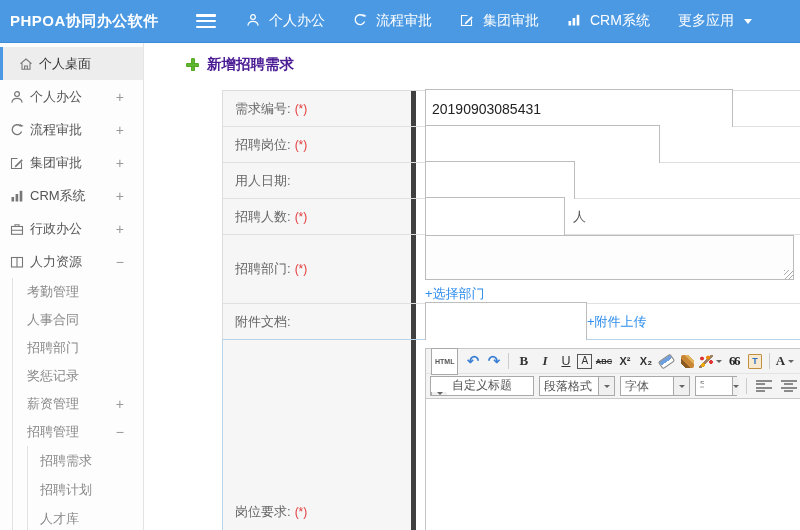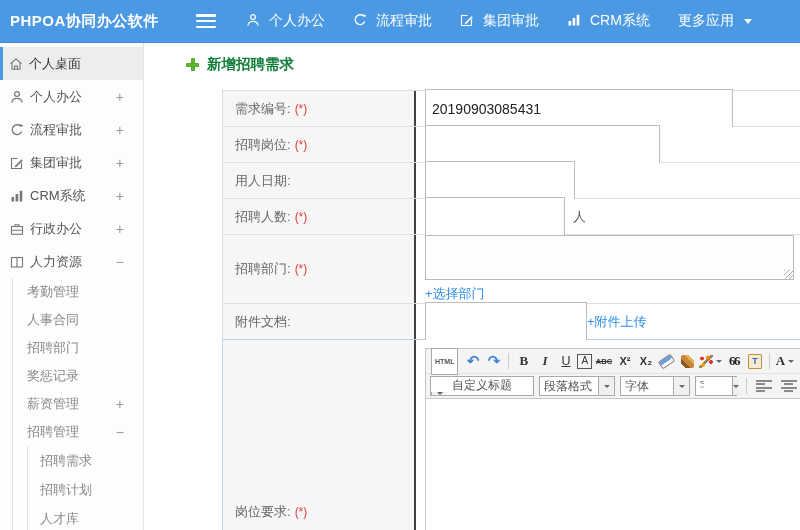--- a/index.html
+++ b/index.html
@@ -16,39 +16,39 @@
   .nav-item .nv-icon{width:16px;height:16px;margin-right:7px;color:#fff;display:inline-flex;}
   .nav-caret{width:0;height:0;border-top:5px solid #fff;border-left:4.5px solid transparent;
              border-right:4.5px solid transparent;margin-left:10px;}
   
   .sidebar{position:absolute;top:43px;left:0;width:144px;bottom:0;background:#fdfdfd;
            border-right:1px solid #e4e4e4;padding-top:4px;box-sizing:border-box;}
   .sb-item{position:relative;display:flex;align-items:center;cursor:pointer;box-sizing:border-box;}
   .sb-item.lvl1{height:33px;padding-left:10px;color:#555;font-size:13px;}
   .sb-item.lvl2{height:28px;padding-left:27px;color:#888;font-size:13px;}
   .sb-item.lvl3{height:29px;padding-left:40px;color:#888;font-size:13px;}
-  .sb-item.active{background:#ededed;border-left:3px solid #4b99e3;padding-left:6px;color:#333;}
+  .sb-item.active{background:#ededed;border-left:3px solid #4b99e3;padding-left:16px;color:#333;}
   .sb-icon{width:14px;height:14px;margin-right:6px;color:#777;display:inline-flex;flex-shrink:0;}
   .sb-expand{position:absolute;right:19px;color:#999;font-size:14px;line-height:1;}
   .sb-line{position:absolute;width:1px;background:#e2e2e2;}
   .sb-line.l2{left:12px;top:235px;bottom:0;}
   .sb-line.l3{left:27px;top:403px;height:90px;}
   
   .content{position:absolute;left:145px;top:43px;right:0;bottom:0;background:#fff;overflow:hidden;}
   .page-title{position:absolute;left:41px;top:12px;display:flex;align-items:center;}
   .plus-icon{position:relative;width:13px;height:13px;margin-right:8px;display:inline-block;}
   .plus-icon:before{content:"";position:absolute;left:4.5px;top:0;width:4px;height:13px;
                     background:#5fb82e;border-radius:1.5px;box-shadow:0 0 0 .5px #4d9a24 inset;}
   .plus-icon:after{content:"";position:absolute;top:4.5px;left:0;width:13px;height:4px;
                    background:#5fb82e;border-radius:1.5px;box-shadow:0 0 0 .5px #4d9a24 inset;}
-  .title-text{color:#15803d;font-weight:bold;font-size:14.5px;}
+  .title-text{color:#4c1d95;font-weight:bold;font-size:14.5px;}
   
   .form-table{position:absolute;left:77px;top:47px;width:742px;border:1px solid #dcdcdc;background:#fff;}
   .frow{display:flex;border-bottom:1px solid #e0e0e0;}
-  .fl{width:193px;flex-shrink:0;background:#f6f6f6;border-right:2px solid #404040;
+  .fl{width:193px;flex-shrink:0;background:#f6f6f6;border-right:5px solid #404040;
       display:flex;align-items:center;padding-left:12px;box-sizing:border-box;}
   .fv{flex:1;display:flex;align-items:center;padding-left:9px;background:#fff;min-width:0;}
   .flabel{color:#666;font-size:13px;white-space:nowrap;}
   .freq{color:#e23b3b;font-size:12px;margin-left:4px;}
   .h35{height:35px;} .h68{height:68px;}
   .fv input{border:1px solid #bdbdbd;height:40px;box-sizing:border-box;padding:0 6px;
             font-size:14px;color:#222;background:#fff;font-family:inherit;}
   #input-request-no{width:308px;}
   #input-position{width:235px;}
   #input-date{width:150px;}

